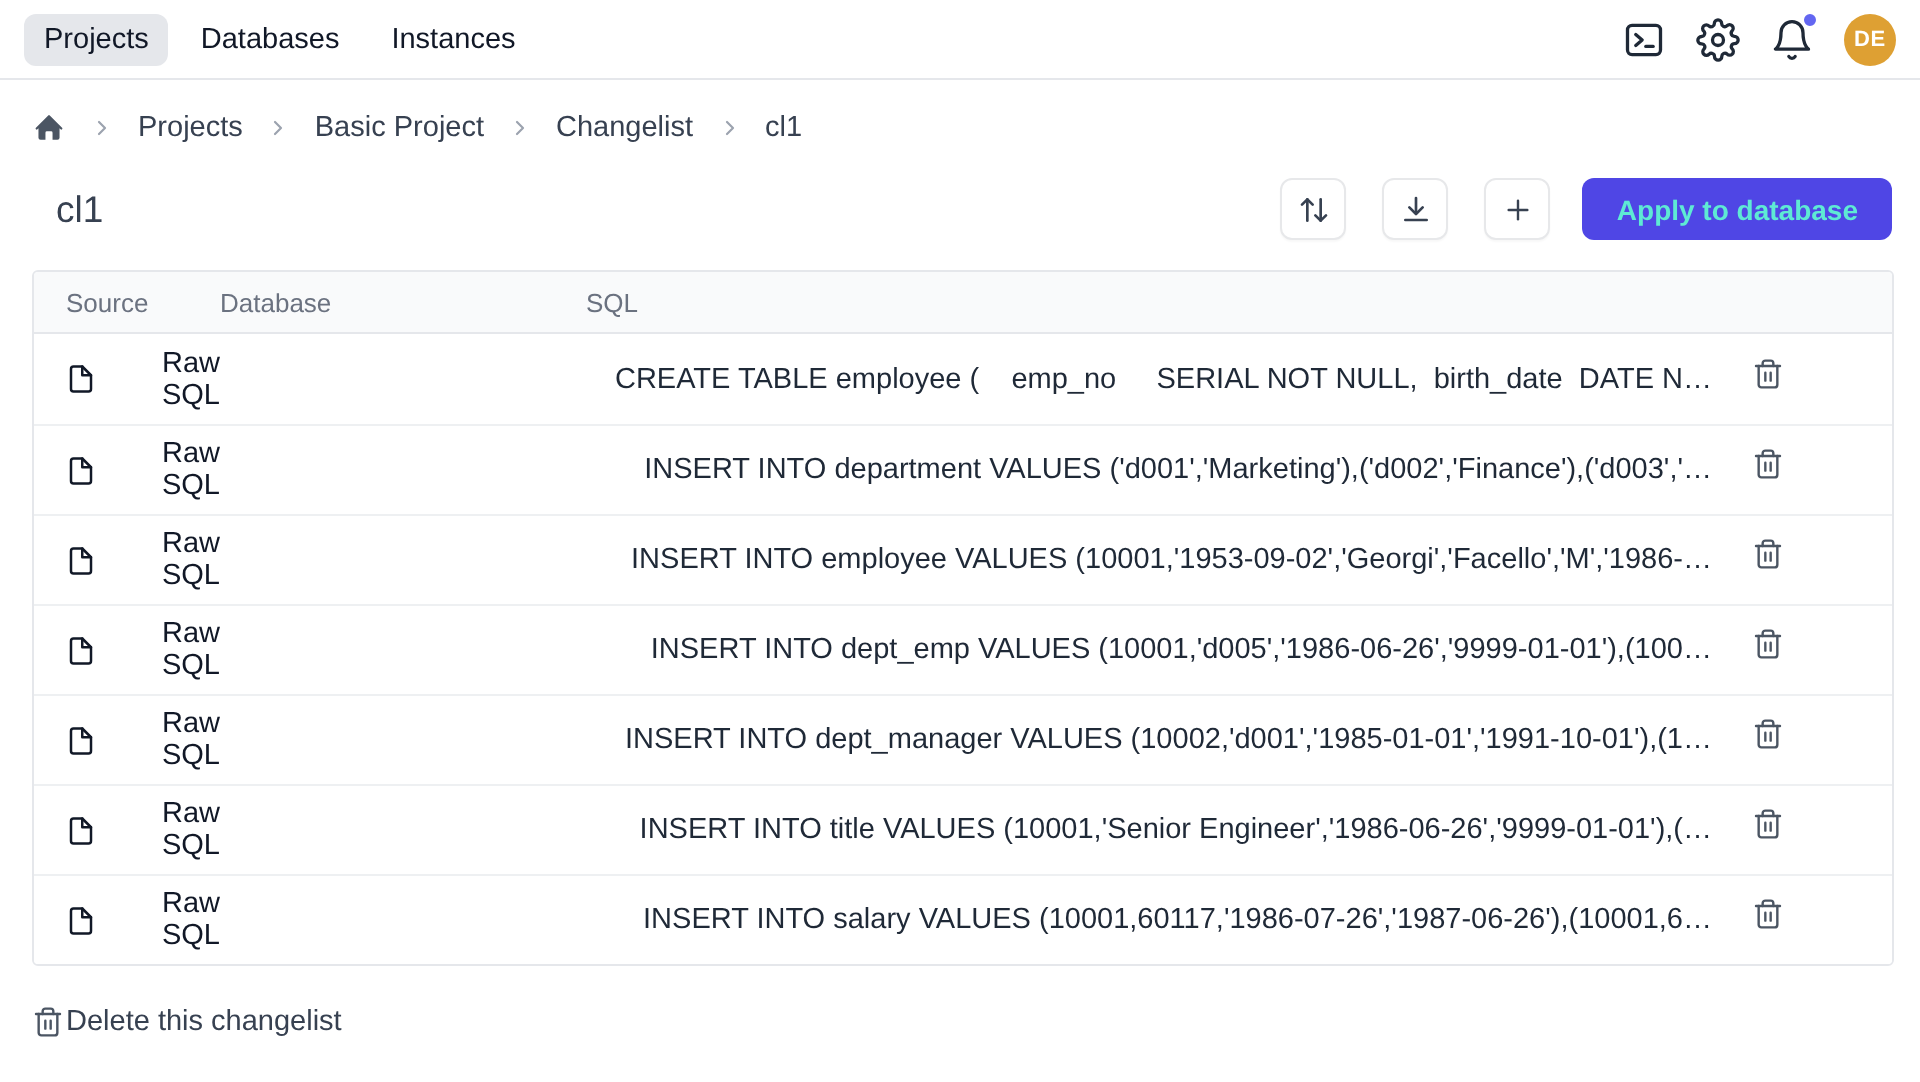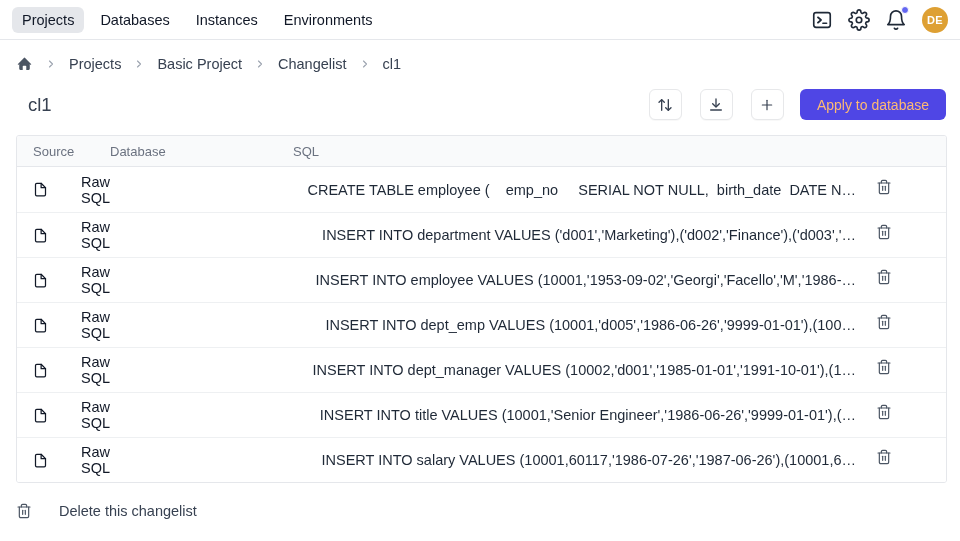--- a/index.html
+++ b/index.html
@@ -59,21 +59,21 @@
   .page-title{font-size:18.5px;font-weight:500;color:#374151;}
   .actions{display:flex;align-items:center;gap:18px;}
   .icon-btn{
     width:33px;height:31px;border:1px solid #e7e8ea;border-radius:6px;background:#fff;
     display:flex;align-items:center;justify-content:center;color:#374151;cursor:pointer;
     box-shadow:0 1px 1px rgba(0,0,0,.03);
   }
   .icon-btn svg{width:16px;height:16px;}
   .primary-btn{
     height:31px;padding:0 17px;margin-left:-2px;border:none;border-radius:6px;
-    background:var(--accent);color:#fdba74;font-size:14px;font-weight:400;cursor:pointer;
+    background:var(--accent);color:#5eead4;font-size:14px;font-weight:700;cursor:pointer;
     font-family:"Liberation Sans",sans-serif;
   }
 
   
   .changes-table{
     margin:0 13px 0 16px;border:1px solid var(--border);border-radius:3px;overflow:hidden;
   }
   .thead{
     display:flex;align-items:center;height:31px;background:#f9fafb;
     border-bottom:1px solid var(--border);color:var(--muted);
@@ -90,34 +90,33 @@
   .source-cell{display:flex;align-items:center;gap:8px;color:#111827;}
   .file-ic{width:15px;height:15px;color:#111827;flex-shrink:0;}
   .sql-text{
     white-space:pre;overflow:hidden;display:block;color:#1f2937;padding-right:10px;
   }
   .trash-btn{width:22px;height:22px;color:#4b5563;cursor:pointer;}
   .trash-btn svg{width:16px;height:16px;}
 
   
   .footer-delete{
-    display:flex;align-items:flex-start;gap:27px;margin:20px 16px 0;cursor:pointer;
+    display:flex;align-items:flex-start;gap:1px;margin:20px 16px 0;cursor:pointer;
     color:#374151;font-size:14.5px;width:max-content;
   }
   .footer-delete .trash-ic{width:16px;height:16px;color:#4b5563;}
 </style>
 </head>
 <body>
 
 <div class="topnav">
   <div class="nav-left">
     <div class="nav-item active">Projects</div>
     <div class="nav-item">Databases</div>
     <div class="nav-item">Instances</div>
-    <div class="nav-item">Environments</div>
   </div>
   <div class="nav-right">
     <div class="nav-iconbtn">
       <svg viewBox="0 0 24 24" fill="none" stroke="currentColor" stroke-width="1.8" stroke-linecap="round" stroke-linejoin="round">
         <rect x="3" y="4" width="18" height="16" rx="2.5"></rect>
           <polyline points="7.5 9 11 12 7.5 15"></polyline>
           <line x1="13" y1="15.5" x2="17" y2="15.5"></line>
       </svg>
     </div>
     <div class="nav-iconbtn">

